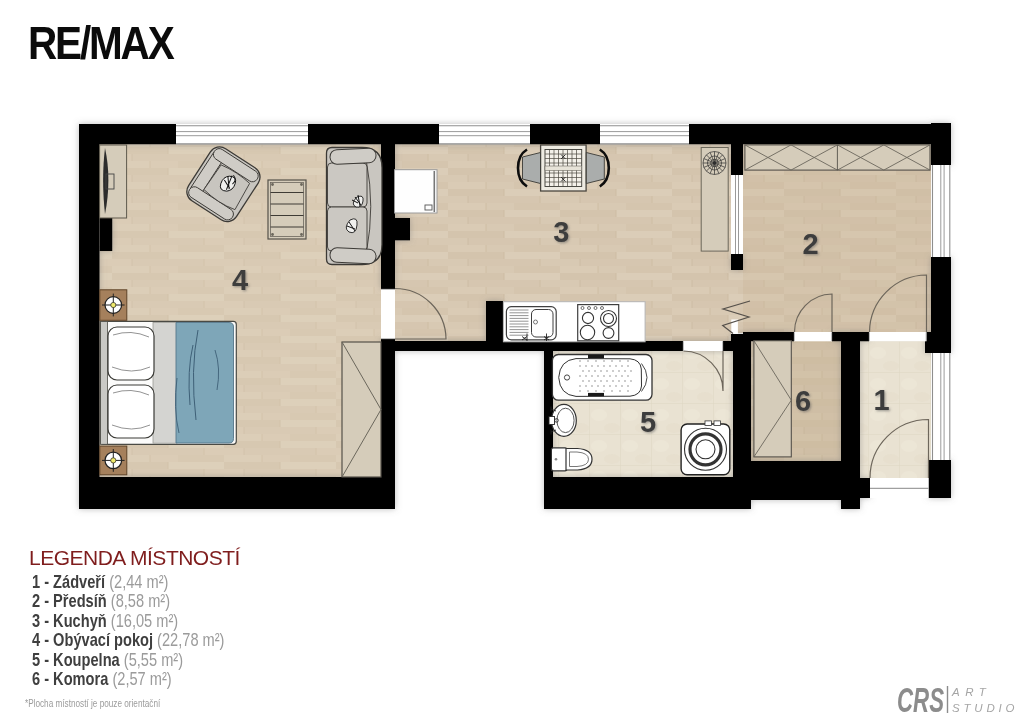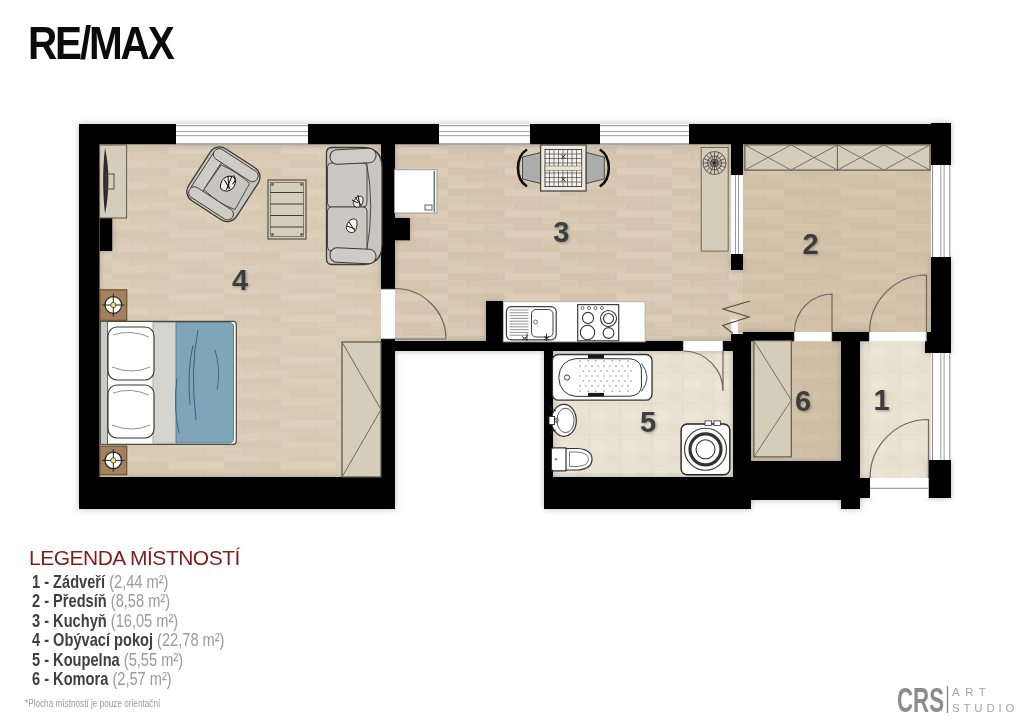--- a/index.html
+++ b/index.html
@@ -544,20 +544,20 @@
 <div><b>1 - Zádveří</b> <span style="color:#9b9b9b">(2,44 m²)</span></div>
 <div><b>2 - Předsíň</b> <span style="color:#9b9b9b">(8,58 m²)</span></div>
 <div><b>3 - Kuchyň</b> <span style="color:#9b9b9b">(16,05 m²)</span></div>
 <div><b>4 - Obývací pokoj</b> <span style="color:#9b9b9b">(22,78 m²)</span></div>
 <div><b>5 - Koupelna</b> <span style="color:#9b9b9b">(5,55 m²)</span></div>
 <div><b>6 - Komora</b> <span style="color:#9b9b9b">(2,57 m²)</span></div>
 </div>
 
 <div class="abs" id="legend-foot" style="left:25px;top:698px;font-size:10.5px;line-height:1.1;color:#9b9b9b;transform:scaleX(0.78);transform-origin:0 0;">*Plocha místností je pouze orientační</div>
 
-<div class="abs" id="crs" style="left:895px;top:683px;">
+<div class="abs" id="crs" style="left:895px;top:683px;font-style:italic;">
 <svg width="125" height="35" viewBox="0 0 125 35">
 <text x="2" y="29" font-family="Liberation Sans" font-weight="bold" font-size="35" fill="#8c8c8c" textLength="47" lengthAdjust="spacingAndGlyphs">CRS</text>
 <line x1="52.5" y1="3" x2="52.5" y2="30" stroke="#8c8c8c" stroke-width="1.4"></line>
 <text x="57" y="13" font-family="Liberation Sans" font-size="11.5" fill="#a5a5a5" letter-spacing="5.5">ART</text>
 <text x="57" y="28.5" font-family="Liberation Sans" font-size="11.5" fill="#a5a5a5" letter-spacing="3.8">STUDIO</text>
 </svg>
 </div>
 
 </body></html>

